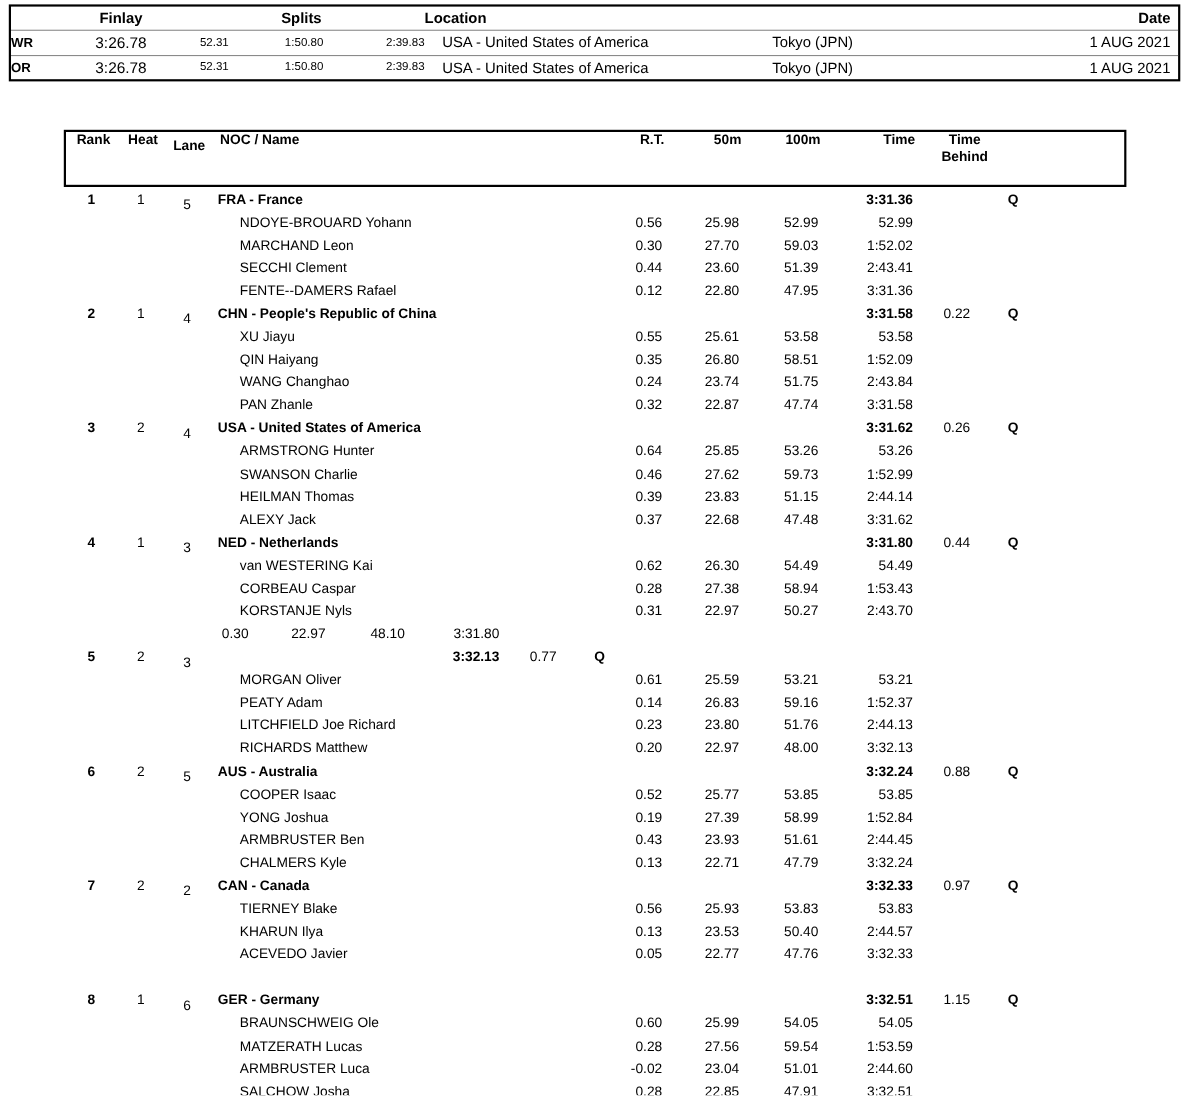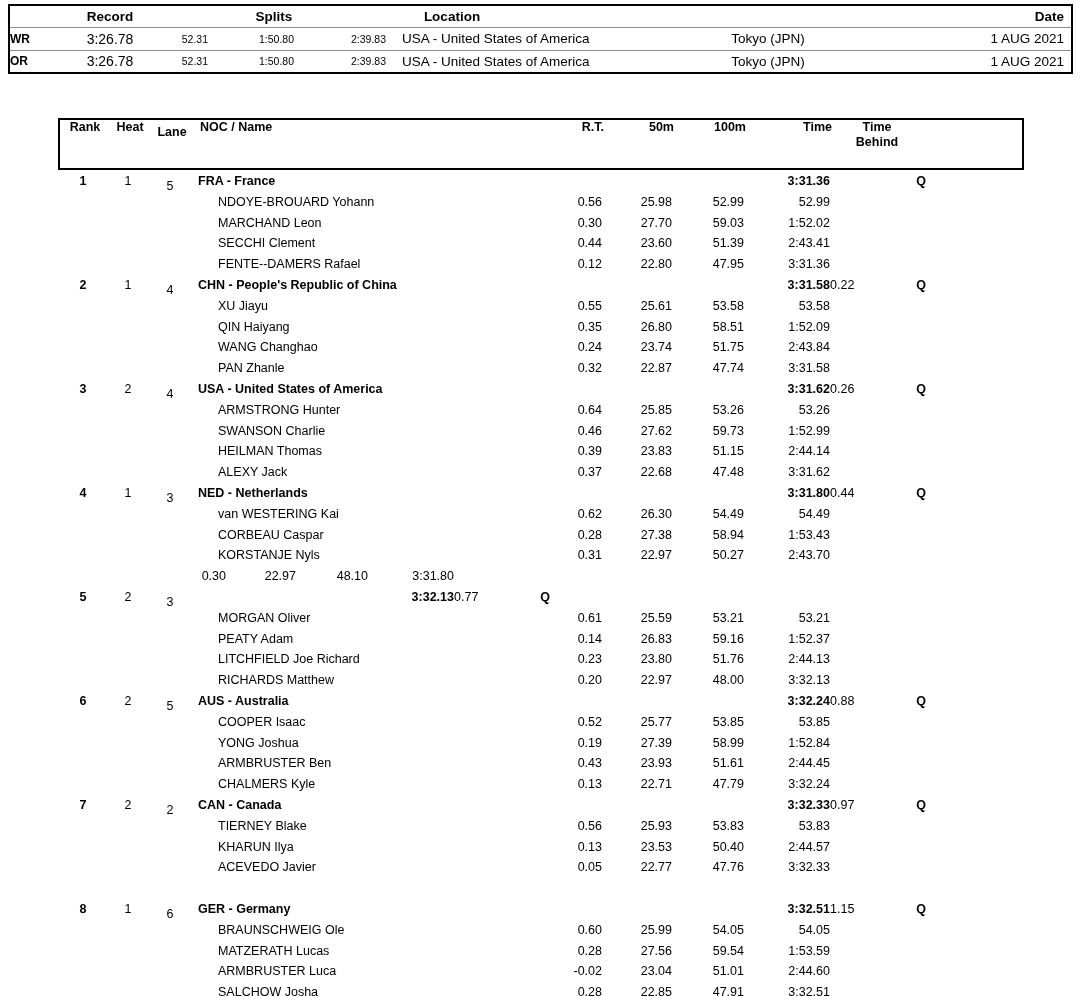--- a/index.html
+++ b/index.html
@@ -12,60 +12,60 @@
              border:2px solid #000; display:flex; flex-direction:column; }
   .rec-row { display:flex; align-items:center; flex:1; font-size:13.5px; }
   .rec-row.rec-data { border-top:1px solid #8a8a8a; }
   .rc-label   { width:48px; font-weight:bold; font-size:12px; }
   .rc-record  { width:104px; text-align:center; font-size:14px; }
   .rc-splitshdr { width:224px; text-align:center; }
   .rc-sp1 { width:46px;  text-align:right; font-size:10.5px; }
   .rc-sp2 { width:86px;  text-align:right; font-size:10.5px; }
   .rc-sp3 { width:92px;  text-align:right; font-size:10.5px; }
   .rc-noc  { width:316px; padding-left:16px; text-align:left; }
-  .rc-loc  { width:132px; text-align:center; }
+  .rc-loc  { width:132px; }
   .rc-date { flex:1; text-align:right; padding-right:7px; }
   .rec-header { font-weight:bold; }
   .rec-header .rc-record { font-size:13.5px; }
 
   
   .results-header { position:absolute; left:58px; top:118px; width:966px; height:52px;
                     border:2px solid #000; display:flex; align-items:center;
                     font-weight:bold; font-size:12.5px; }
 
   
   .c        { height:100%; display:block; }
   .c-rank   { width:50px;  text-align:center; }
   .c-heat   { width:40px;  text-align:center; }
   .c-lane   { width:44px;  text-align:center;margin-top:10px; }
   .c-name   { width:376px; text-align:left; padding-left:6px; }
   .c-rt     { width:34px;  text-align:right; }
   .c-d50    { width:70px;  text-align:right; }
   .c-d100   { width:72px;  text-align:right; }
   .c-time   { width:86px;  text-align:right; }
-  .c-behind { width:52px;  text-align:left; }
+  .c-behind { width:52px;  text-align:right; }
   .c-q      { width:78px;  text-align:center; }
   .c-behind-hdr { width:90px; text-align:center; white-space:pre-line; line-height:15px; }
 
   
   .rows { position:absolute; left:58px; top:174px; width:966px; }
   .block { height:104px; }
   .row { display:flex; height:20.8px; align-items:center; font-size:12.5px; }
   .bold { font-weight:bold; }
   .sw { padding-left:26px; }
 </style>
 </head>
 <body>
 
 <div class="page">
 
   <section class="records">
     <div class="rec-row rec-header">
       <div class="rc-label"></div>
-      <div class="rc-record">Record</div>
+      <div class="rc-record">Finlay</div>
       <div class="rc-splitshdr">Splits</div>
       <div class="rc-loc">Location</div>
       <div class="rc-date">Date</div>
     </div>
     <div id="record-rows" style="display:contents">
   <div class="rec-row rec-data">
     <div class="rc-label">WR</div>
     <div class="rc-record">3:26.78</div>
     <div class="rc-sp1">52.31</div>
     <div class="rc-sp2">1:50.80</div>

